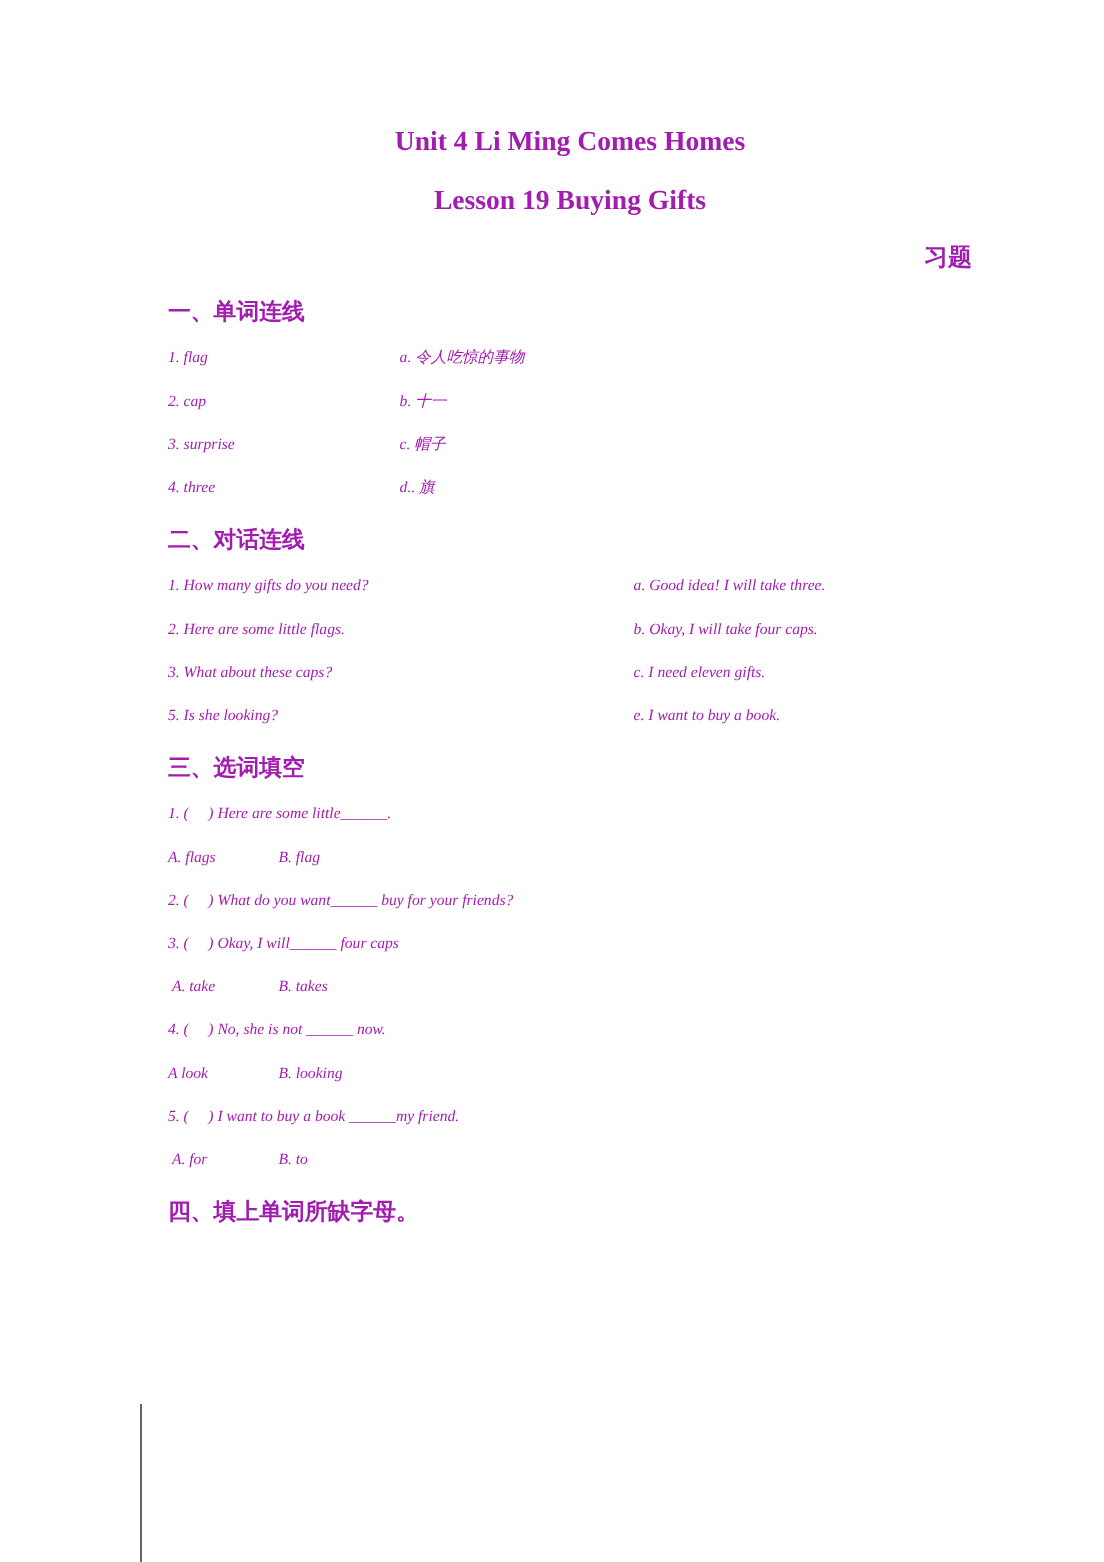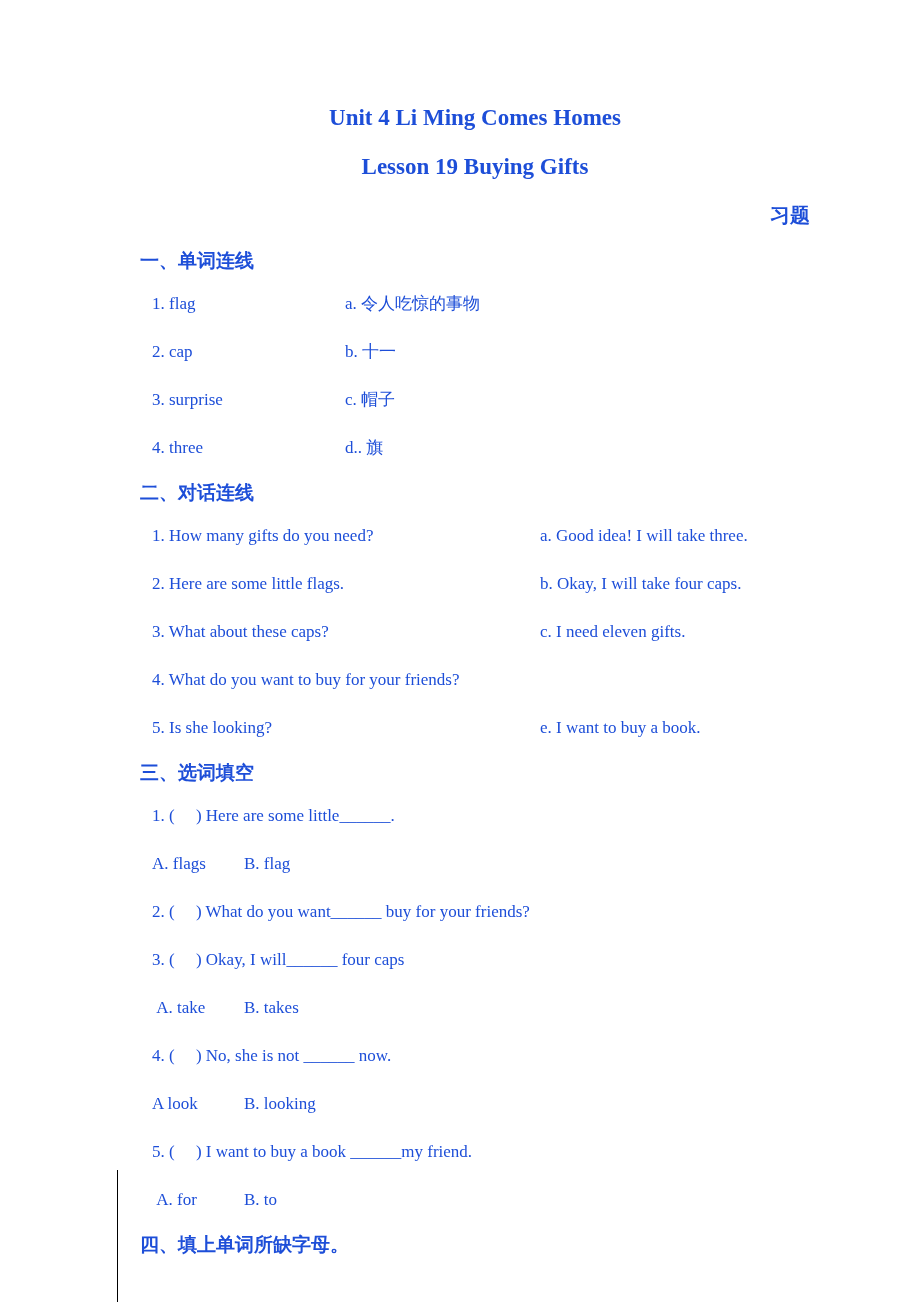--- a/index.html
+++ b/index.html
@@ -7,21 +7,21 @@
     padding: 0;
     background: #ffffff;
   }
   .page {
     position: relative;
     width: 920px;
     height: 1302px;
     background: #ffffff;
     overflow: hidden;
     font-family: "Liberation Serif", "DejaVu Serif", serif;
-    color: #1d4ed8;
+    color: #a21caf;
   }
   .content {
     padding: 104px 110px 0 140px;
   }
   .title {
     text-align: center;
     font-weight: bold;
     font-size: 23px;
     line-height: 28px;
     margin: 0 0 21px 0;
@@ -33,24 +33,25 @@
     line-height: 26px;
     margin: 0 0 20px 0;
   }
   .section-heading {
     font-size: 19px;
     font-weight: bold;
     line-height: 26px;
     margin: 14px 0 6px 0;
   }
   .line {
-    font-size: 17px;
+    font-size: 13px;
     line-height: 36px;
-    margin: 12px;
+    margin: 0;
     white-space: pre-wrap;
+    font-style: italic;
   }
   .match-row {
     display: flex;
     align-items: baseline;
   }
   .match-left {
     display: inline-block;
     width: 193px;
     flex: 0 0 193px;
   }
@@ -114,21 +115,20 @@
     </div>
     <div class="line match-row">
       <span class="match-left-wide">2. Here are some little flags.</span>
       <span class="match-right">b. Okay, I will take four caps.</span>
     </div>
     <div class="line match-row">
       <span class="match-left-wide">3. What about these caps?</span>
       <span class="match-right">c. I need eleven gifts.</span>
     </div>
     <div class="line match-row">
-      <span class="match-left-wide">4. What do you want to buy for your friends?</span>
     </div>
     <div class="line match-row">
       <span class="match-left-wide">5. Is she looking?</span>
       <span class="match-right">e. I want to buy a book.</span>
     </div>
 
     <p class="section-heading">三、选词填空</p>
 
     <p class="line">1. (     ) Here are some little______.</p>
     <p class="line"><span class="opt-a">A. flags</span><span class="opt-b">B. flag</span></p>

